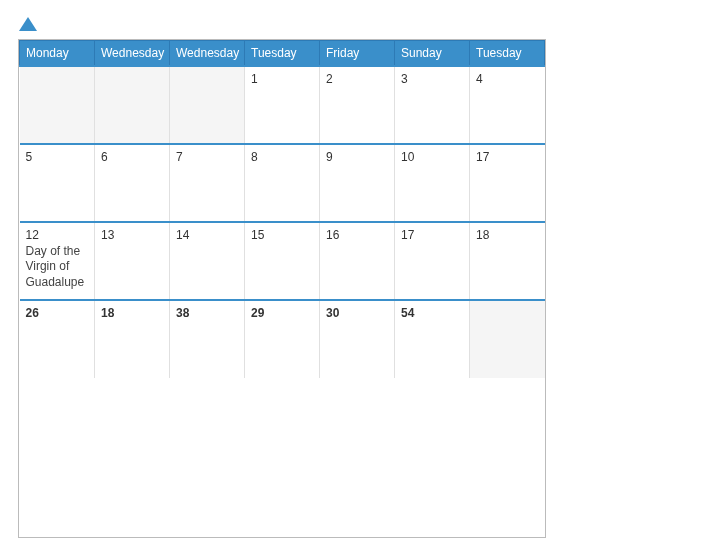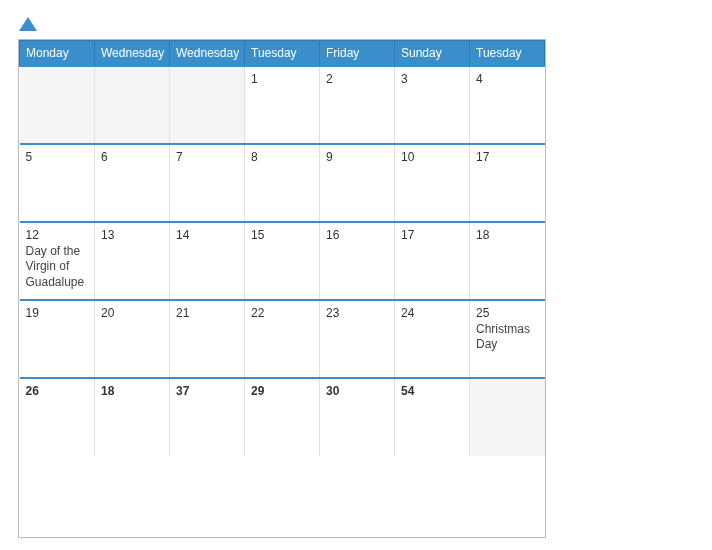--- a/index.html
+++ b/index.html
@@ -191,48 +191,27 @@
             </td>
             <td class="day-cell">
               <span class="day-num">17</span>
             </td>
             <td class="day-cell">
               <span class="day-num">18</span>
             </td>
           </tr>
           <tr>
             <td class="day-cell">
-              <span class="day-num">19</span>
-            </td>
-            <td class="day-cell">
-              <span class="day-num">20</span>
-            </td>
-            <td class="day-cell">
-              <span class="day-num">21</span>
-            </td>
-            <td class="day-cell">
-              <span class="day-num">22</span>
-            </td>
-            <td class="day-cell">
-              <span class="day-num">23</span>
-            </td>
-            <td class="day-cell">
-              <span class="day-num">24</span>
-            </td>
-            <td class="day-cell"><span class="day-num">25</span><span class="holiday-text">Christmas Day</span></td>
-          </tr>
-          <tr>
-            <td class="day-cell">
               <span class="day-num">26</span>
             </td>
             <td class="day-cell">
               <span class="day-num">18</span>
             </td>
             <td class="day-cell">
-              <span class="day-num">37</span>
+              <span class="day-num">38</span>
             </td>
             <td class="day-cell">
               <span class="day-num">29</span>
             </td>
             <td class="day-cell">
               <span class="day-num">30</span>
             </td>
             <td class="day-cell">
               <span class="day-num">54</span>
             </td>

